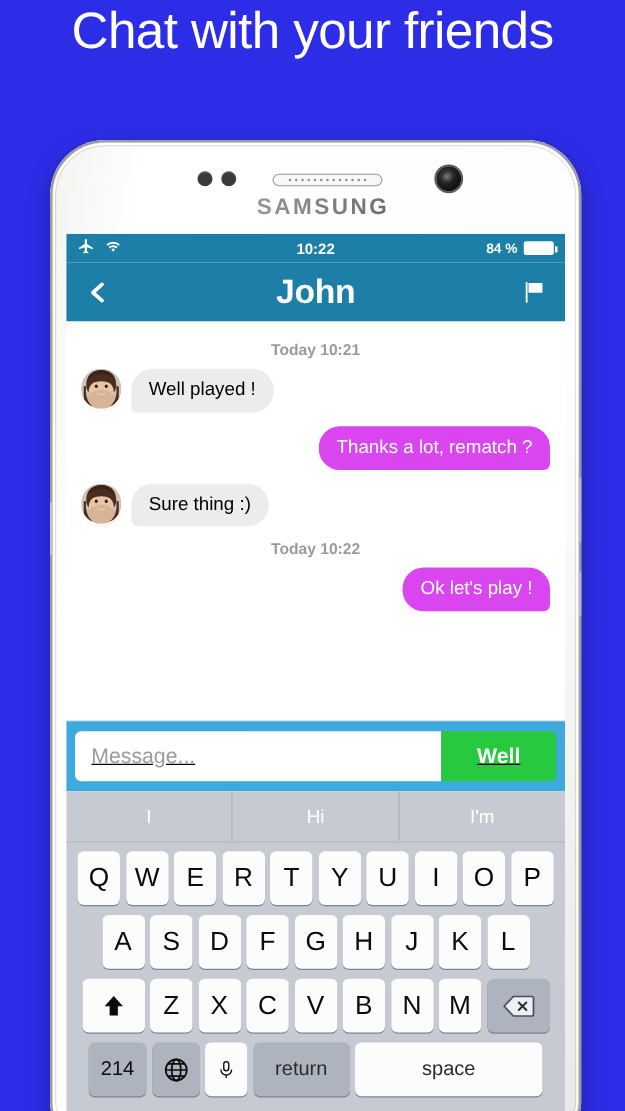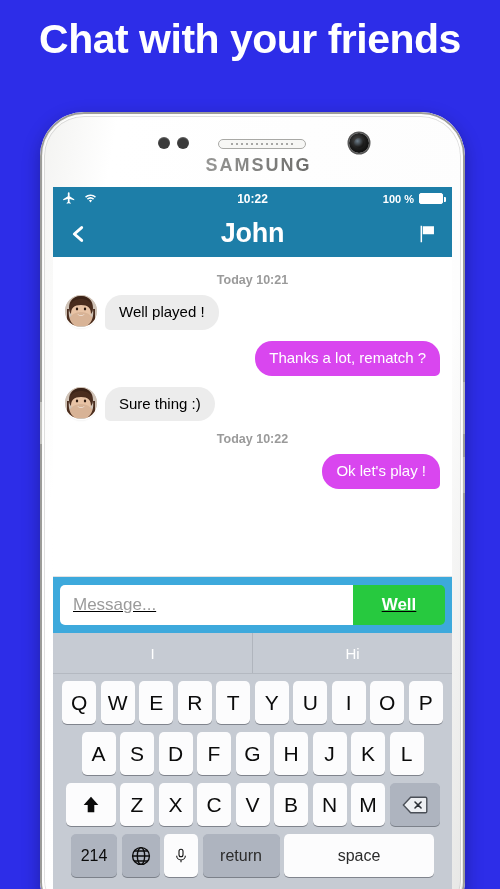--- a/index.html
+++ b/index.html
@@ -14,25 +14,25 @@
     background: #2D2DE8;
     font-family: "Liberation Sans", sans-serif;
     position: relative;
   }
 
   
   .headline {
     position: absolute;
     top: 0; left: 0;
     width: 500px;
-    padding-top: 17px;
+    padding-top: 2px;
     text-align: center;
     color: #ffffff;
     font-size: 41px;
-    font-weight: bold;
+    font-weight: normal;
     line-height: 1.12;
     letter-spacing: -0.5px;
   }
 
   
   .phone {
     position: absolute;
     left: 40px;
     top: 112px;
     width: 425px;
@@ -438,21 +438,21 @@
             </svg>
         </span>
         <span>
           <svg width="15" height="14" viewBox="0 0 24 24" fill="#ffffff">
               <path d="M12 19.5l2.6-3.3a4.1 4.1 0 0 0-5.2 0zM12 13.2c1.7 0 3.3.6 4.5 1.6l1.6-2a9.4 9.4 0 0 0-12.2 0l1.6 2a7 7 0 0 1 4.5-1.6zM12 8.6c2.9 0 5.6 1 7.7 2.8l1.6-2A14 14 0 0 0 12 5.9a14 14 0 0 0-9.3 3.5l1.6 2A11.7 11.7 0 0 1 12 8.6z"></path>
             </svg>
         </span>
       </div>
       <div class="sb-time">10:22</div>
       <div class="sb-right">
-        <span>100 %</span>
+        <span>84 %</span>
         <span class="battery"></span>
       </div>
     </div>
 
     <div class="navbar">
       <div class="nav-btn">
         <svg width="22" height="28" viewBox="0 0 24 24" fill="none" stroke="#ffffff" stroke-width="3.2" stroke-linecap="round" stroke-linejoin="round">
             <polyline points="16 5 8 12 16 19"></polyline>
           </svg>
       </div>
@@ -520,20 +520,21 @@
     <div class="composer">
       <input class="msg-input" type="text" placeholder="Message..." style="">
       <button class="send-btn">Well</button>
     </div>
 
     <div class="keyboard">
 
       <div class="suggestbar">
         <div class="suggest">I</div>
         <div class="suggest">Hi</div>
+        <div class="suggest">I'm</div>
       </div>
 
       <div class="kb-rows">
 
         <div class="kb-row">
           <div class="key">Q</div>
           <div class="key">W</div>
           <div class="key">E</div>
           <div class="key">R</div>
           <div class="key">T</div>

